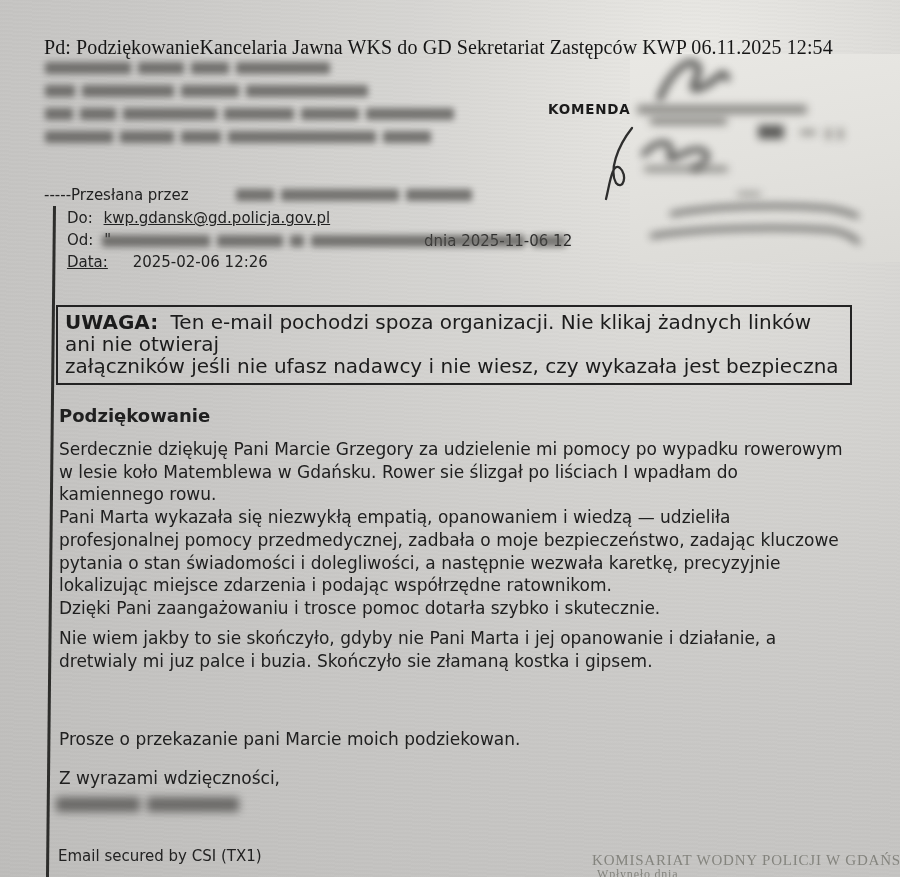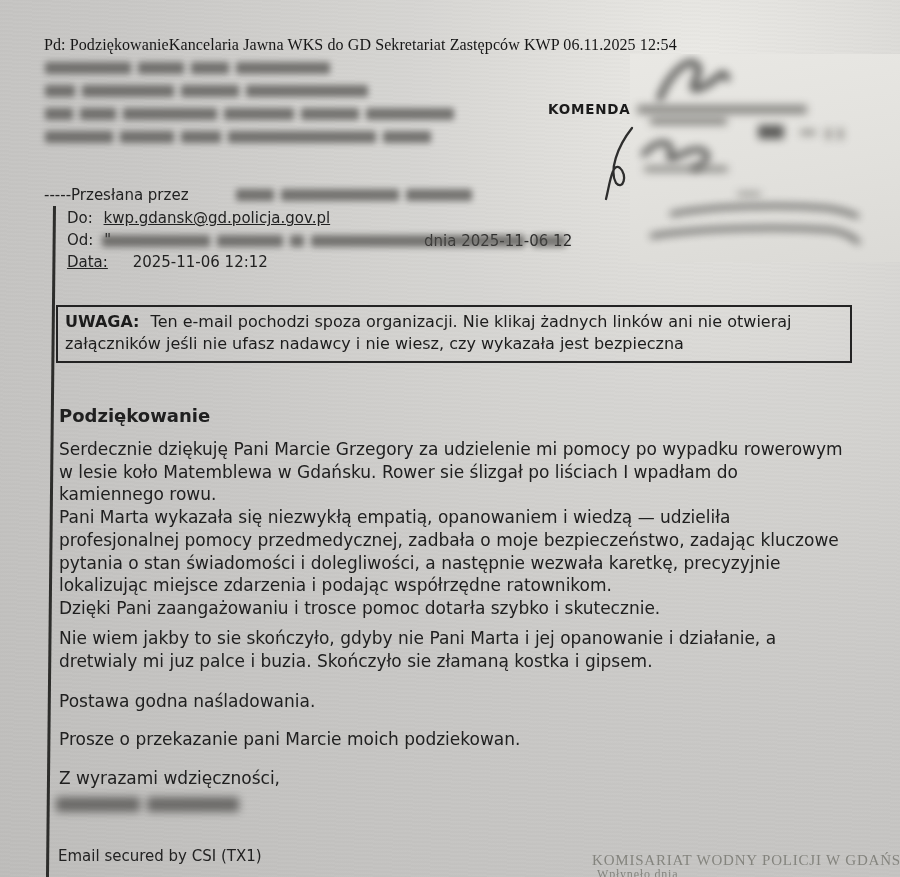--- a/index.html
+++ b/index.html
@@ -8,41 +8,41 @@
     width:900px;height:877px;
     overflow:hidden;
     background:
       radial-gradient(ellipse at 78% 8%, #ebeae6 0%, #d6d5d2 30%, #c9c8c6 58%, #bebdbb 100%);
     font-family:"DejaVu Sans", sans-serif;
     color:#1e1e1e;
   }
   .abs{position:absolute;}
   .serifline{
     font-family:"Liberation Serif", serif;
-    font-size:16px;color:#161616;letter-spacing:0.1px;white-space:nowrap;
+    font-size:20px;color:#161616;letter-spacing:0.1px;white-space:nowrap;
   }
   .sans{font-size:15px;color:#222;white-space:nowrap;}
   .prewrap{white-space:pre-line;}
   .bold{font-weight:bold;}
   .uline{text-decoration:underline;}
   
   .redact-row{display:flex;gap:7px;filter:blur(3px);opacity:.72;}
   .redact-row span{display:inline-block;height:12px;background:#504f4c;border-radius:2px;}
   .redact-big span{height:15px;background:#454442;}
   .redact-big{filter:blur(4px);opacity:.7;}
   
   .quote-bar{
     width:2.5px;height:672px;background:#2d2d2b;
     transform:rotate(0.6deg);transform-origin:top center;
   }
   
   .uwaga{
     width:778px;border:2px solid #232323;
     padding:4px 7px 6px 7px;
-    font-size:16px;line-height:22px;color:#1c1c1c;
+    font-size:20px;line-height:22px;color:#1c1c1c;
     background:rgba(255,255,255,0.03);
   }
   
   .blur-region{
     left:630px;top:54px;width:272px;height:208px;
     background:linear-gradient(170deg,#e9e8e4 0%,#e2e1dd 55%,#dbdad6 100%);
   }
   .blur-region .bar{position:absolute;background:#6b6a66;border-radius:2px;filter:blur(4px);opacity:.75;}
   .blur-region svg{position:absolute;left:0;top:0;}
   .blurred-stroke{filter:blur(4.5px);opacity:.8;}
@@ -141,21 +141,21 @@
   </div>
   <div class="abs redact-row" style="left:102px;top:235px;">
     <span style="width:108px"></span>
       <span style="width:66px"></span>
       <span style="width:14px"></span>
       <span style="width:214px"></span>
       <span style="width:34px"></span>
   </div>
   <div class="abs sans" style="left:67px;top:253px;">
     <span class="uline" style="margin-right: 20px;">Data:</span>
-    <span>2025-11-06 12:12</span>
+    <span>2025-02-06 12:26</span>
   </div>
 
   <div class="abs uwaga" style="left:56px;top:305px;">
     <span class="bold" style="margin-right: 6px;">UWAGA:</span>
     <span>Ten e-mail pochodzi spoza organizacji. Nie klikaj żadnych linków ani nie otwieraj</span>
     <div>załączników jeśli nie ufasz nadawcy i nie wiesz, czy wykazała jest bezpieczna</div>
   </div>
 
   <div class="abs bodytext bold" style="left:59px;top:405px;font-size:18px;">Podziękowanie</div>
 
@@ -164,21 +164,20 @@
 kamiennego rowu.
 Pani Marta wykazała się niezwykłą empatią, opanowaniem i wiedzą — udzieliła
 profesjonalnej pomocy przedmedycznej, zadbała o moje bezpieczeństwo, zadając kluczowe
 pytania o stan świadomości i dolegliwości, a następnie wezwała karetkę, precyzyjnie
 lokalizując miejsce zdarzenia i podając współrzędne ratownikom.
 Dzięki Pani zaangażowaniu i trosce pomoc dotarła szybko i skutecznie.</div>
 
   <div class="abs bodytext prewrap" style="left:59px;top:627px;width:830px;">Nie wiem jakby to sie skończyło, gdyby nie Pani Marta i jej opanowanie i działanie, a
 dretwialy mi juz palce i buzia. Skończyło sie złamaną kostka i gipsem.</div>
 
-  <div class="abs bodytext" style="left:59px;top:690px;">Postawa godna naśladowania.</div>
 
   <div class="abs bodytext" style="left:59px;top:728px;">Prosze o przekazanie pani Marcie moich podziekowan.</div>
 
   <div class="abs bodytext" style="left:59px;top:767px;">Z wyrazami wdzięczności,</div>
 
   <div class="abs redact-row redact-big" style="left:56px;top:797px;">
     <span style="width:84px"></span>
       <span style="width:92px"></span>
   </div>
 

